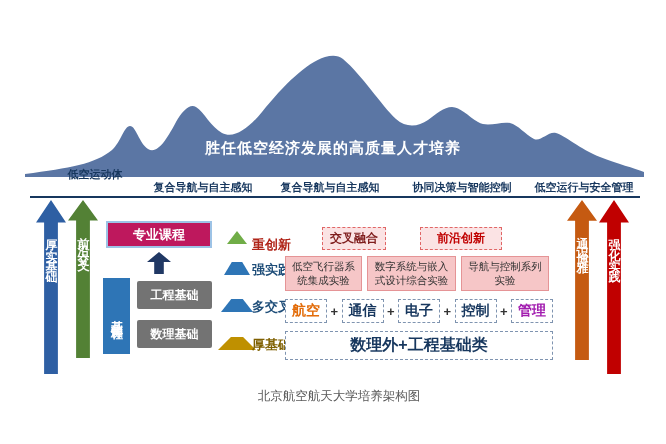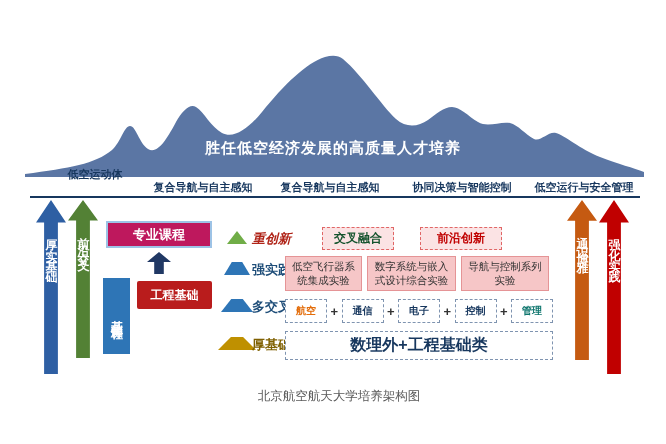--- a/index.html
+++ b/index.html
@@ -26,21 +26,21 @@
   
   .major-box { position:absolute; left:106px; top:221px; width:106px; height:27px;
                background:#be185d; border:2px solid #9dc3e6; color:#fff; font-weight:bold;
                font-size:13px; display:flex; align-items:center; justify-content:center; }
   .up-arrow { position:absolute; left:147px; top:252px; width:24px; height:22px; background:#203864;
               clip-path: polygon(50% 0%, 100% 45%, 70% 45%, 70% 100%, 30% 100%, 30% 45%, 0% 45%); }
   .vertbox { position:absolute; left:103px; top:278px; width:27px; height:76px; background:#2e75b6;
              display:flex; align-items:center; justify-content:center; }
   .vertbox span { writing-mode:vertical-rl; text-orientation:upright; color:#fff;
                   font-weight:bold; font-size:12px; letter-spacing:3px; }
-  .navybox { position:absolute; left:137px; width:75px; height:28px; background:#b91c1c;
+  .navybox { position:absolute; left:137px; width:75px; height:28px; background:#737373;
              color:#fff; font-weight:bold; font-size:12px; border-radius:2px;
              display:flex; align-items:center; justify-content:center; }
 
   
   .pyr { position:absolute; height:13px; }
   .pyr.t0 { clip-path:polygon(50% 0, 100% 100%, 0 100%); }
   .pyr.t1 { clip-path:polygon(30% 0, 70% 0, 100% 100%, 0 100%); }
   .pyr.t2 { clip-path:polygon(32% 0, 68% 0, 100% 100%, 0 100%); }
   .pyr.t3 { clip-path:polygon(34% 0, 66% 0, 100% 100%, 0 100%); }
   .pyrlabel { position:absolute; left:252px; font-weight:bold; font-size:13px; }
@@ -49,21 +49,21 @@
   .dashpink { position:absolute; top:227px; height:23px; background:#fbe3e4;
               border:1.5px dashed #e06666; font-weight:bold; font-size:12px;
               display:flex; align-items:center; justify-content:center; }
   .pinkbox { position:absolute; top:256px; height:35px; background:#f6c6c7;
              border:1px solid #e59496; color:#333; font-size:10.5px; line-height:1.3;
              display:flex; align-items:center; justify-content:center; text-align:center;
              padding:1px 3px; }
   .crossrow { position:absolute; left:285px; top:299px; width:268px; height:24px;
               display:flex; align-items:center; justify-content:space-between; }
   .dashblue { width:42px; height:24px; background:#fff; border:1.5px dashed #7f94b0;
-              font-weight:bold; font-size:10px;
+              font-weight:bold; font-size:14px;
               display:flex; align-items:center; justify-content:center; }
   .plus { font-weight:bold; color:#333; font-size:13px; }
   .baserow { position:absolute; left:285px; top:331px; width:268px; height:29px;
              background:#fff; border:1.5px dashed #7f94b0; color:#17375e; font-weight:bold;
              font-size:16px; display:flex; align-items:center; justify-content:center; }
 
   .caption { position:absolute; left:0; right:0; top:388px; text-align:center;
              color:#595959; font-size:12.5px;padding-left:12px; }
 </style>
 </head>
@@ -117,49 +117,50 @@
   <div class="varrow" style="left: 599px; top: 200px; width: 30px; height: 174px; background: rgb(192, 0, 0);">
     <span class="vtxt">强化实践</span>
   </div>
 
   <div class="major-box">专业课程</div>
   <div class="up-arrow"></div>
   <div class="vertbox">
     <span>基础课程</span>
   </div>
   <div class="navybox" style="top:281px;">工程基础</div>
+  <div class="navybox" style="top:320px;">数理基础</div>
 
   <div class="pyr t0" style="left: 227px; top: 231px; width: 20px; background: rgb(112, 173, 71);"></div>
-  <div class="pyrlabel" style="top: 230px; color: rgb(176, 36, 24); font-style: italic;">重创新</div>
+  <div class="pyrlabel" style="top: 236px; color: rgb(176, 36, 24);">重创新</div>
 
   <div class="pyr t1" style="left: 224px; top: 262px; width: 26px; background: rgb(46, 117, 182);"></div>
   <div class="pyrlabel" style="top: 261px; color: rgb(31, 78, 121);">强实践</div>
 
   <div class="pyr t2" style="left: 221px; top: 299px; width: 32px; background: rgb(46, 117, 182);"></div>
   <div class="pyrlabel" style="top: 298px; color: rgb(31, 78, 121);">多交叉</div>
 
   <div class="pyr t3" style="left: 218px; top: 337px; width: 38px; background: rgb(191, 144, 0);"></div>
   <div class="pyrlabel" style="top: 336px; color: rgb(127, 96, 0);">厚基础</div>
 
-  <div class="dashpink" style="left: 322px; width: 72px; color: #14532d;">交叉融合</div>
+  <div class="dashpink" style="left: 322px; width: 64px; color: #7f1d1d;">交叉融合</div>
   <div class="dashpink" style="left: 420px; width: 82px; color: rgb(192, 0, 0);">前沿创新</div>
 
   <div class="pinkbox" style="left:367px; width:89px;">数字系统与嵌入式设计综合实验</div>
   <div class="pinkbox" style="left:285px; width:77px;">低空飞行器系统集成实验</div>
   <div class="pinkbox" style="left:461px; width:88px;">导航与控制系列实验</div>
 
   <div class="crossrow">
     <div class="dashblue" style="color: rgb(227, 108, 9);">航空</div>
     <span class="plus">+</span>
     <div class="dashblue" style="color: rgb(23, 55, 94);">通信</div>
     <span class="plus">+</span>
     <div class="dashblue" style="color: rgb(23, 55, 94);">电子</div>
     <span class="plus">+</span>
     <div class="dashblue" style="color: rgb(23, 55, 94);">控制</div>
     <span class="plus">+</span>
-    <div class="dashblue" style="color: #0f766e;">管理</div>
+    <div class="dashblue" style="color: #a21caf;">管理</div>
   </div>
 
   <div class="baserow">数理外+工程基础类</div>
 
   <div class="caption">北京航空航天大学培养架构图</div>
 
 </div>
 
 </body></html>

